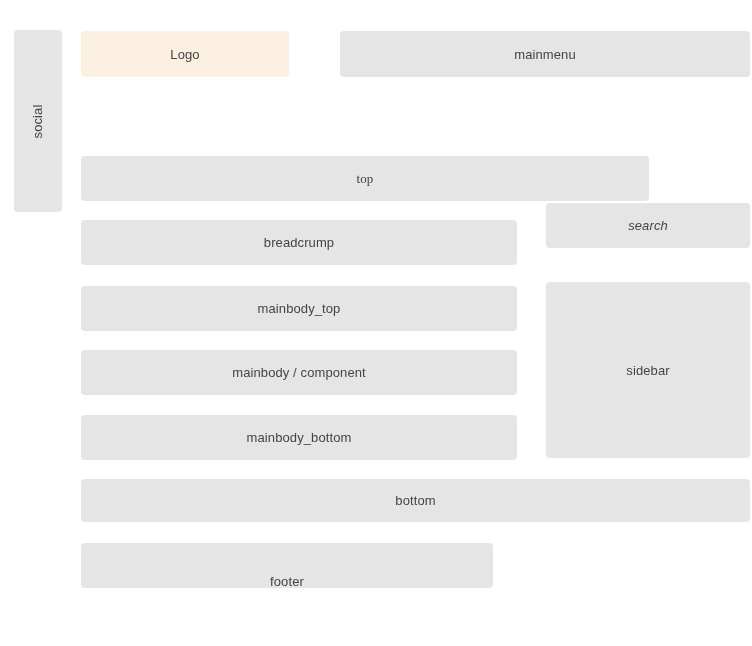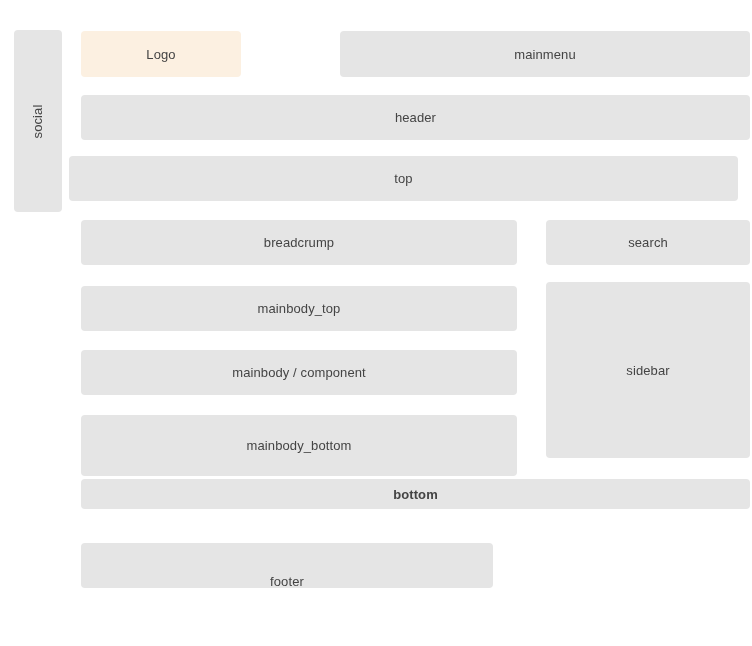--- a/index.html
+++ b/index.html
@@ -47,53 +47,50 @@
     white-space: nowrap;
   }
   
   .block.vertical .label {
     transform: rotate(-90deg);
     transform-origin: center center;
   }
 
   
   #social      { left: 14px;  top: 30px;  width: 48px;  height: 182px; }
-  #logo        { left: 81px;  top: 31px;  width: 160px; height: 46px;  }
+  #logo        { left: 81px;  top: 31px;  width: 208px; height: 46px;  }
   #mainmenu    { left: 340px; top: 31px;  width: 410px; height: 46px;  }
   #header      { left: 81px;  top: 95px;  width: 669px; height: 45px;  }
-  #top         { left: 69px;  top: 156px; width: 669px; height: 45px;  }
+  #top         { left: 81px;  top: 156px; width: 568px; height: 45px; font-family: Liberation Serif, serif;  }
   #breadcrump  { left: 81px;  top: 220px; width: 436px; height: 45px;  }
-  #search      { left: 546px; top: 220px; width: 204px; height: 45px;  }
+  #search      { left: 546px; top: 203px; width: 204px; height: 45px; font-style: italic;  }
   #mainbodytop { left: 81px;  top: 286px; width: 436px; height: 45px;  }
   #sidebar     { left: 546px; top: 282px; width: 204px; height: 176px; }
   #mainbody    { left: 81px;  top: 350px; width: 436px; height: 45px;  }
-  #mainbodybot { left: 81px;  top: 415px; width: 436px; height: 61px;  }
-  #bottom      { left: 81px;  top: 479px; width: 669px; height: 30px; font-weight: bold;  }
+  #mainbodybot { left: 81px;  top: 415px; width: 436px; height: 45px;  }
+  #bottom      { left: 81px;  top: 479px; width: 669px; height: 43px;  }
   #footer      { left: 81px;  top: 543px; width: 412px; height: 45px; align-items: flex-end;  }
 </style>
 </head>
 <body>
 
 <div id="canvas">
 
   <div class="block vertical" id="social">
     <span class="label">social</span>
   </div>
 
   <div class="block accent" id="logo">
     <span class="label">Logo</span>
   </div>
 
   <div class="block" id="mainmenu">
     <span class="label">mainmenu</span>
   </div>
 
-  <div class="block" id="header">
-    <span class="label">header</span>
-  </div>
 
   <div class="block" id="top">
     <span class="label">top</span>
   </div>
 
   <div class="block" id="breadcrump">
     <span class="label">breadcrump</span>
   </div>
 
   <div class="block" id="search">

